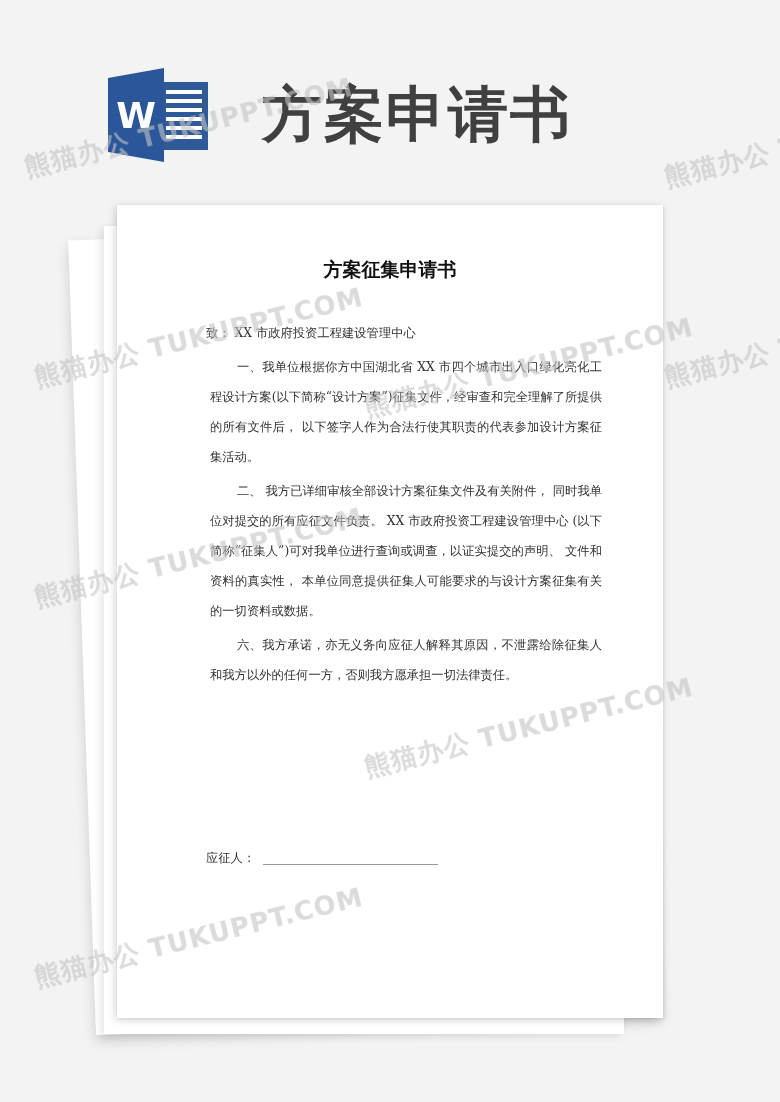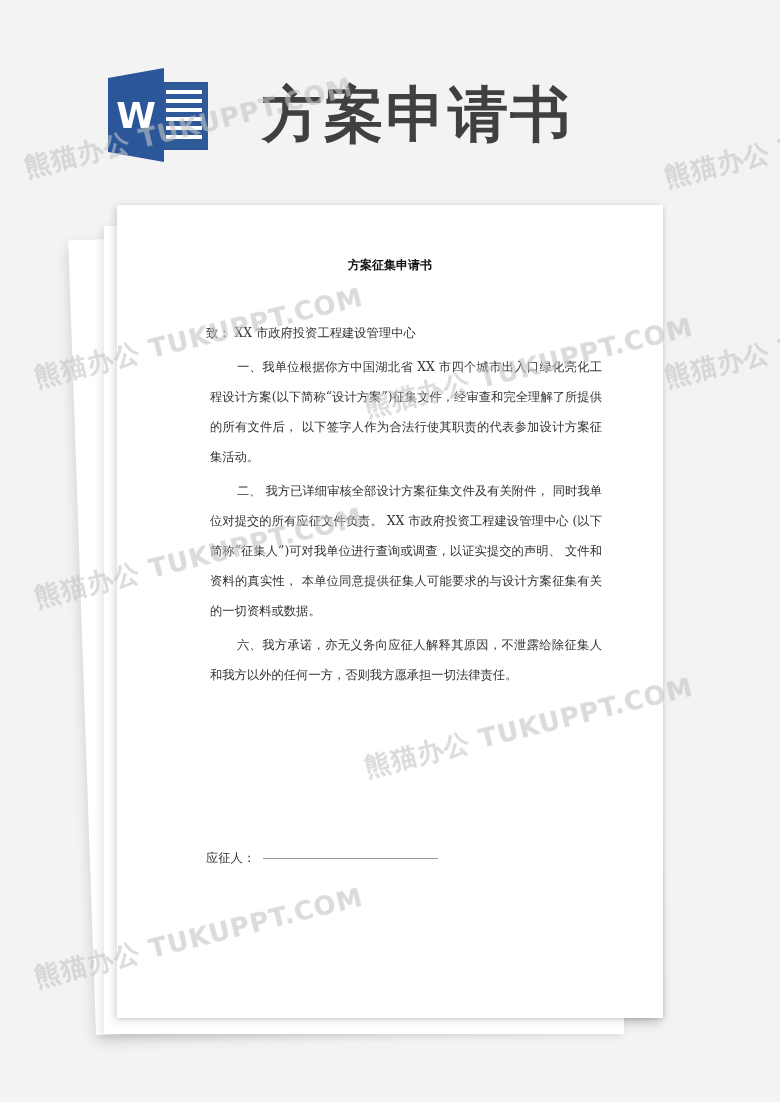--- a/index.html
+++ b/index.html
@@ -26,32 +26,32 @@
     position: absolute; left: 104px; top: 226px; width: 520px; height: 808px;
     background: #fff; box-shadow: -3px 2px 8px rgba(0,0,0,0.10);
   }
   .page {
     position: absolute; left: 117px; top: 205px; width: 546px; height: 813px;
     background: #fff;
     box-shadow: -2px 2px 8px rgba(0,0,0,0.16), 1px 1px 3px rgba(0,0,0,0.08);
   }
   .doc-title {
     position: absolute; left: 0; top: 52px; width: 100%; text-align: center;
-    font-family: "DejaVu Sans", sans-serif; font-weight: bold; font-size: 12px;
+    font-family: "DejaVu Sans", sans-serif; font-weight: bold; font-size: 19px;
     color: #111;
   }
   .doc-body {
     position: absolute; left: 89px; top: 113px; width: 400px;
     font-size: 12.3px; color: #333; line-height: 30px;
   }
   .addressee { margin: 0 0 0 0; }
   .para { margin: 4px; text-indent: 27px; text-align: justify; }
   .signature {
     position: absolute; left: 89px; top: 645px; font-size: 12.3px; color: #333;
-    display: flex; align-items: center;
+    display: flex; align-items: flex-end;
   }
   .sig-line { width: 175px; height: 1px; border-bottom: 1.5px solid #999; margin-left: 8px; margin-bottom: 2px; }
   .wm {
     position: absolute; color: rgba(200,200,200,0.35); font-family: "DejaVu Sans", sans-serif;
     font-weight: bold; font-size: 26px; transform: rotate(-14deg); white-space: nowrap;
     pointer-events: none; letter-spacing: 1px;
     text-shadow: 0 0 1px rgba(190,190,190,0.4);
   }
 </style>
 </head>

